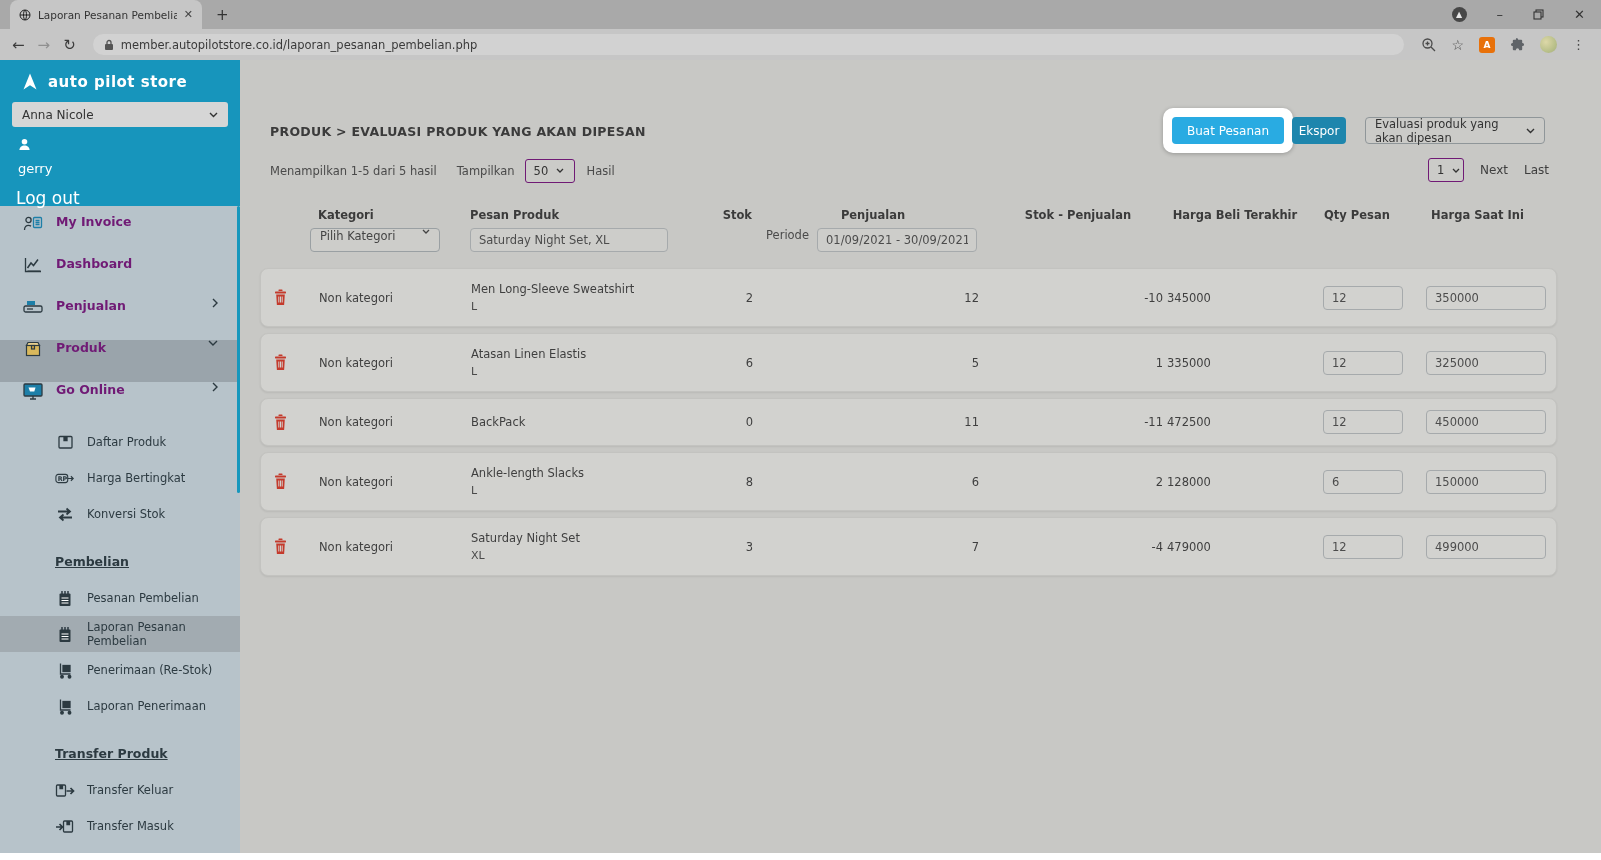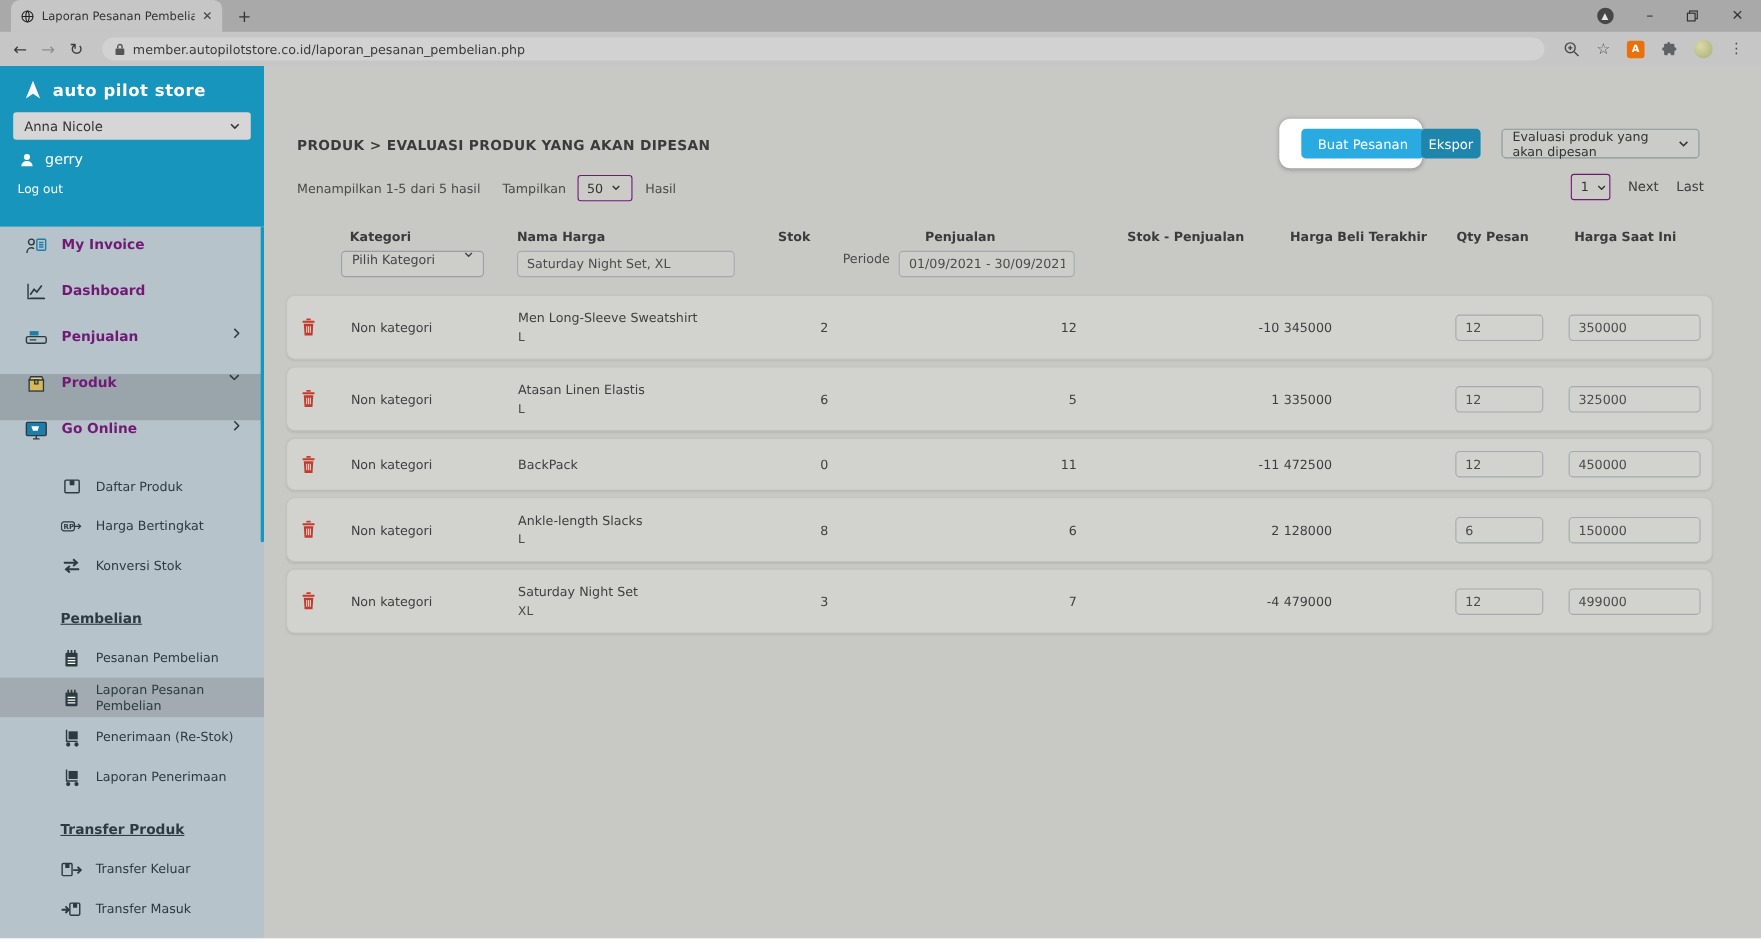--- a/index.html
+++ b/index.html
@@ -39,23 +39,23 @@
   .page { position:absolute; left:0; top:60px; width:100%; height:793px; display:flex; }
 
   
   .sidebar { position:relative; width:240px; height:100%; background:#b7c3ca; flex:none; }
   .side-head { height:146px; background:#1795bc; padding:12px 12px 0 12px; }
   .brand-row { display:flex; align-items:center; gap:8px; padding-left:8px; }
   .brand-text { color:#fff; font-size:15px; font-weight:600; letter-spacing:.5px; }
   .account-select { margin-top:10px; width:216px; height:25px; background:#d6d6d6; border-radius:3px;
     display:flex; align-items:center; padding:0 10px; font-size:12px; color:#333; }
   .account-select .chev { margin-left:auto; }
-  .gerry-row { margin-top:11px; display:flex; align-items:center; gap:10px; padding-left:6px;
-    color:#fff; font-size:13px; }
-  .logout-row { margin-top:12px; padding-left:4px; color:#fff; font-size:11px; }
+  .gerry-row { margin-top:11px; display:flex; gap:10px; padding-left:6px;
+    color:#fff; font-size:13px;flex-direction:column; }
+  .logout-row { margin-top:12px; padding-left:4px; color:#fff; font-size:17px; }
 
   .side-menu { padding-top:8px; }
   .mi { height:42px; display:flex; align-items:flex-start; padding-left:22px; gap:12px;
     font-size:12.5px; color:#701a75;font-weight:bold; }
   .mi .ico { width:22px; display:flex; justify-content:center; flex:none; }
   .mi .chev { margin-left:auto; margin-right:22px; }
   .mi.active { background:#9aa4ab; }
   .smi { height:36px; display:flex; align-items:center; padding-left:55px; gap:12px;
     font-size:11.5px; color:#2c3a41; }
   .smi .ico { width:20px; display:flex; justify-content:center; flex:none; }
@@ -65,21 +65,21 @@
   .side-scroll { position:absolute; right:0; top:146px; width:3px; height:287px;
     background:#1697bd; border-radius:2px; }
 
   
   .main { position:relative; flex:1; background:#c8c8c5; }
   .breadcrumb { position:absolute; left:30px; top:64px; font-size:12.5px; font-weight:bold;
     color:#3b3b3b; letter-spacing:.3px; }
 
   .spotlight { position:absolute; left:923px; top:48px; width:130px; height:45px; background:#fff;
     border-radius:10px; box-shadow:0 1px 4px rgba(0,0,0,.25); }
-  .btn-buat { position:absolute; left:20px; top:9px; width:112px; height:27px; background:#29abe2;
+  .btn-buat { position:absolute; left:9px; top:9px; width:112px; height:27px; background:#29abe2;
     border:none; border-radius:4px; color:#fff; font-size:12px;
     font-family:"DejaVu Sans","Liberation Sans",sans-serif; }
   .btn-ekspor { position:absolute; left:1052px; top:57px; width:54px; height:27px; background:#1e86ad;
     border:none; border-radius:4px; color:#fff; font-size:12px;
     font-family:"DejaVu Sans","Liberation Sans",sans-serif; }
   .view-select { position:absolute; left:1125px; top:57px; width:180px; height:27px;
     border:1px solid #8f9699; border-radius:4px; background:#cbcbc8; display:flex;
     align-items:center; padding:0 9px; font-size:11.5px; color:#333; }
   .view-select .chev { margin-left:auto; }
 
@@ -427,22 +427,22 @@
         <span class="pager-link">Next</span>
         <span class="pager-link">Last</span>
       </div>
 
       <div class="content">
 
         <div class="filter-block">
           <div class="cols">
             <div class="col-del"></div>
             <div class="col-kat th">Kategori</div>
-            <div class="col-nama th">Nama Harga</div>
-            <div class="col-stok th" style="text-align:center;padding-left:4px;">Stok</div>
+            <div class="col-nama th">Pesan Produk</div>
+            <div class="col-stok th" style="text-align:right;padding-left:4px;">Stok</div>
             <div class="col-penj th th-center">Penjualan</div>
             <div class="col-sp th th-center">Stok - Penjualan</div>
             <div class="col-hbt th th-center">Harga Beli Terakhir</div>
             <div class="col-qty th th-center">Qty Pesan</div>
             <div class="col-hsi th th-center">Harga Saat Ini</div>
           </div>
           <div class="cols filter-controls">
             <div class="col-del"></div>
             <div class="col-kat" style="padding-left:0;">
               <div class="fake-select">

